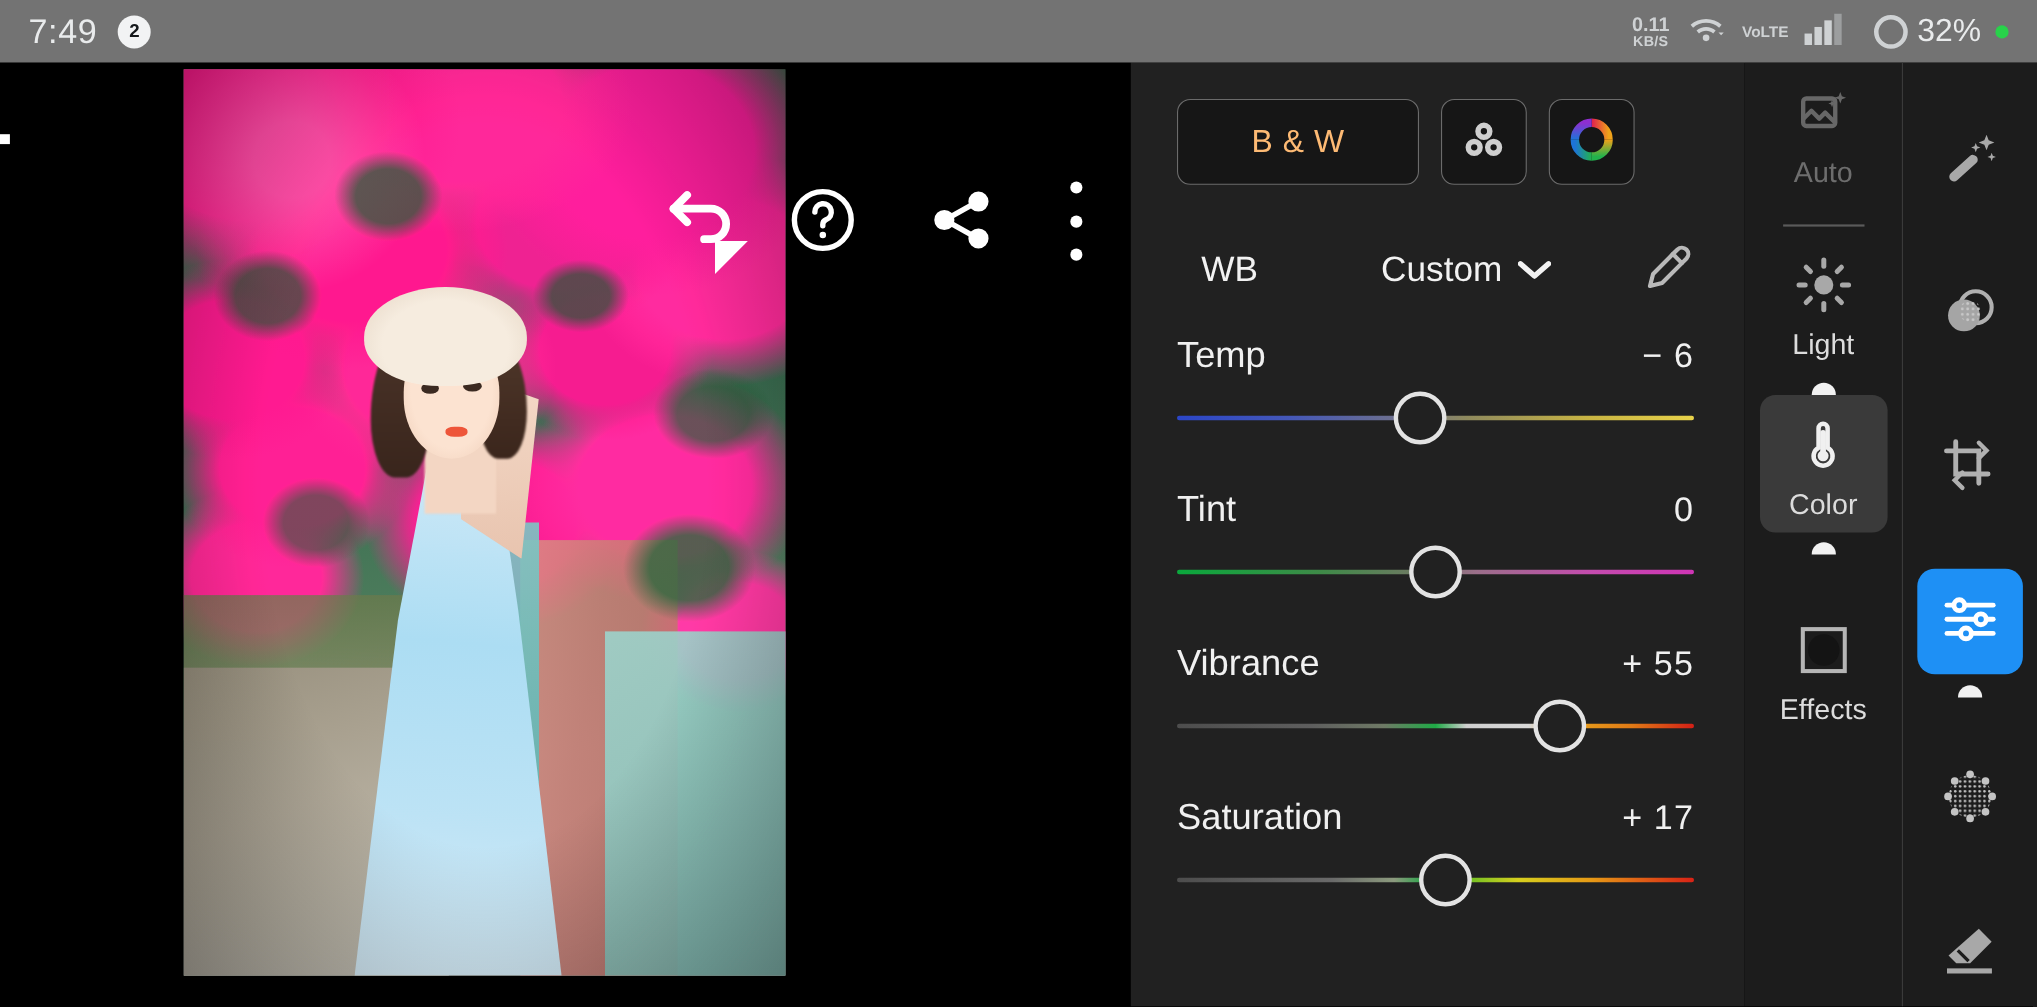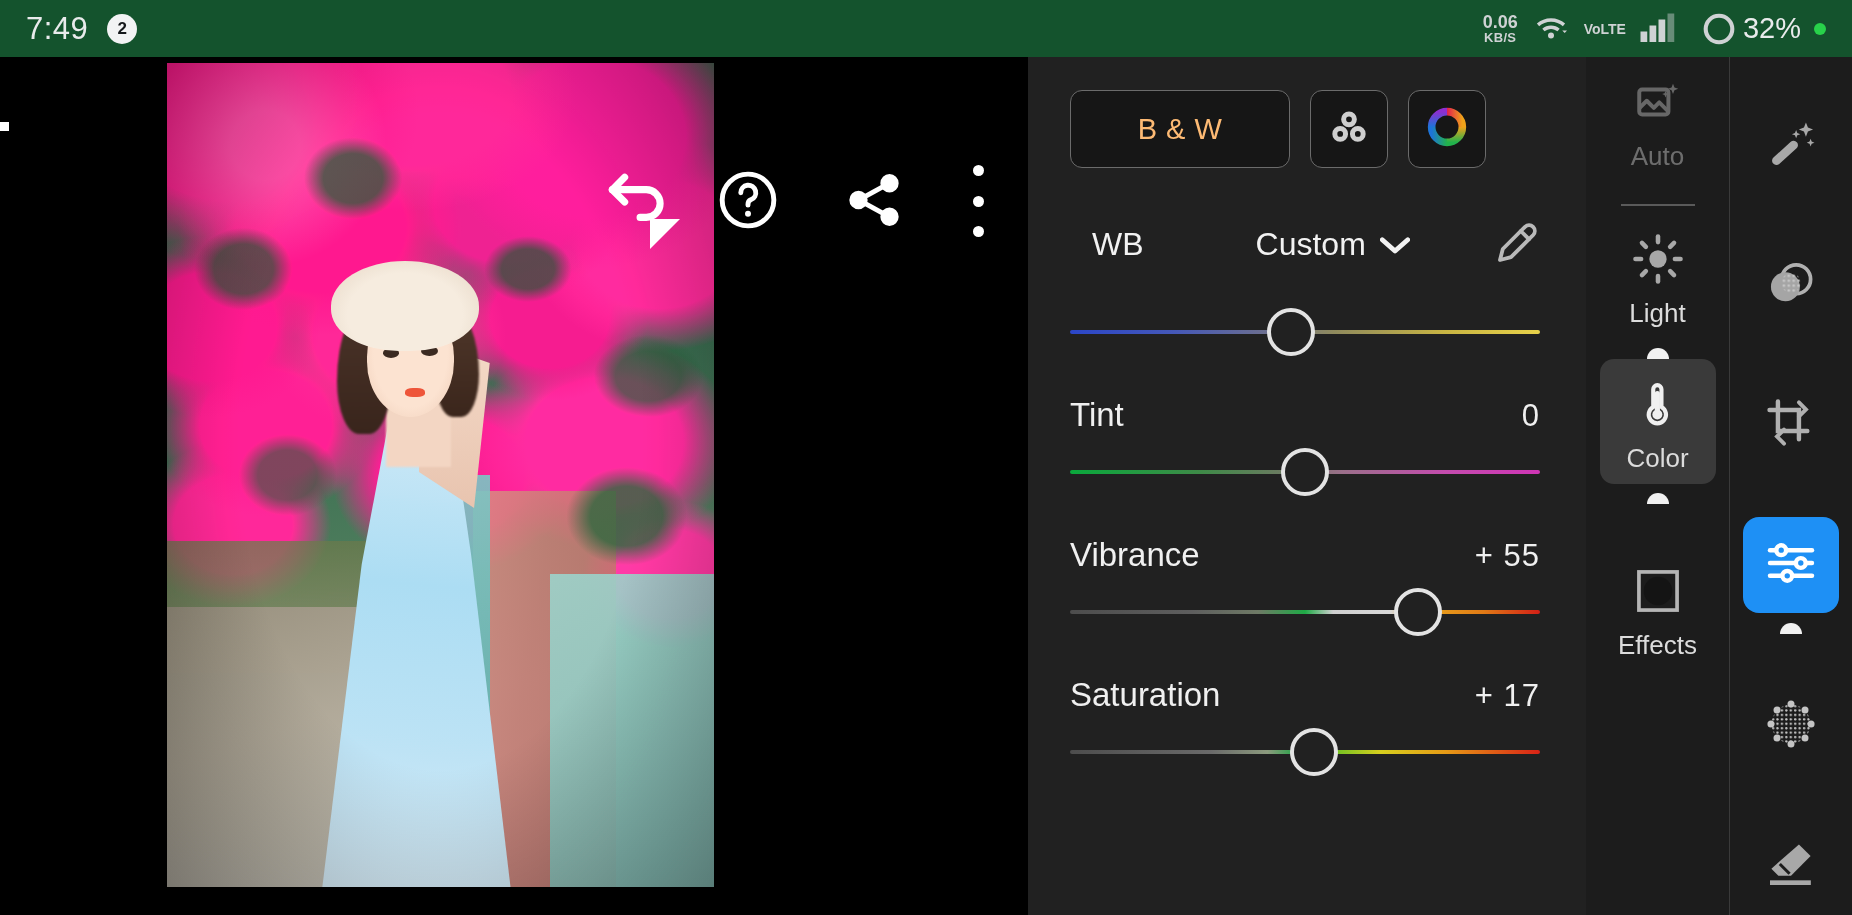--- a/index.html
+++ b/index.html
@@ -7,21 +7,21 @@
     width:1852px; height:915px;
     background:#000;
     font-family:"Liberation Sans", sans-serif;
     overflow:hidden;
   }
   #app { position:relative; width:1852px; height:915px; background:#000; }
 
   
   .statusbar{
     position:absolute; left:0; top:0; width:1852px; height:57px;
-    background:#14532d; display:flex; align-items:center;
+    background:#737373; display:flex; align-items:center;
     padding:0 26px; color:#e8eaec;
   }
   .sb-clock{ font-size:31px; letter-spacing:.5px; color:#e9ebec; }
   .sb-badge{
     width:30px;height:30px;border-radius:50%;background:#f2f3f4;color:#15181b;
     font-size:17px;display:flex;align-items:center;justify-content:center;
     margin-left:19px; font-weight:600;
   }
   .sb-right{ margin-left:auto; display:flex; align-items:center; gap:13px; }
   .sb-net{ display:flex;flex-direction:column;align-items:center;line-height:1.0;color:#cfd2d4;}
@@ -232,21 +232,21 @@
 <body>
 
 <div id="app">
 
   <div class="statusbar">
     <span class="sb-clock">7:49</span>
     <span class="sb-badge">2</span>
 
     <div class="sb-right">
       <div class="sb-net">
-        <span class="n1">0.06</span>
+        <span class="n1">0.11</span>
         <span class="n2">KB/S</span>
       </div>
       <span>
         <svg width="40" height="30" viewBox="0 0 24 20">
             <g fill="#cfd2d4">
           <path d="M12 4.2c3.6 0 6.9 1.3 9.4 3.5l-1.5 1.8C17.7 7.6 15 6.5 12 6.5S6.3 7.6 4.1 9.5L2.6 7.7C5.1 5.5 8.4 4.2 12 4.2z"></path>
           <path d="M12 9c2.2 0 4.2.8 5.8 2.1l-1.5 1.8C15.1 11.9 13.6 11.3 12 11.3s-3.1.6-4.3 1.6l-1.5-1.8C7.8 9.8 9.8 9 12 9z"></path>
           <circle cx="12" cy="15.6" r="2"></circle>
           <path d="M19.5 12.4l1.6 1.6 1.6-1.6z"></path>
         </g>
@@ -393,20 +393,24 @@
       <span class="wb-eyedrop">
         <svg width="48" height="48" viewBox="0 0 24 24" fill="none" stroke="#b9b9b9" stroke-width="1.9" stroke-linecap="round" stroke-linejoin="round">
           <path d="M16.5 3.4a2.9 2.9 0 0 1 4.1 4.1l-2.1 2.1-4.1-4.1z"></path>
           <path d="M14.4 5.5l-9 9L4 20l5.5-1.4 9-9"></path>
         </svg>
       </span>
     </div>
 
     <div id="slider-list">
         <div class="slider">
+          <div class="sl-head">
+            <span class="sl-name">Temp</span>
+            <span class="sl-val">− 6</span>
+          </div>
           <div class="sl-track-wrap">
             <div class="sl-track" style="background:linear-gradient(90deg,#2b46c8 0%,#4558b8 22%,#6c6f8f 42%,#8f8a5e 56%,#c9b543 80%,#e8d24a 100%)"></div>
             <div class="sl-thumb" style="left:47%"></div>
           </div>
         </div>
         <div class="slider">
           <div class="sl-head">
             <span class="sl-name">Tint</span>
             <span class="sl-val">0</span>
           </div>

